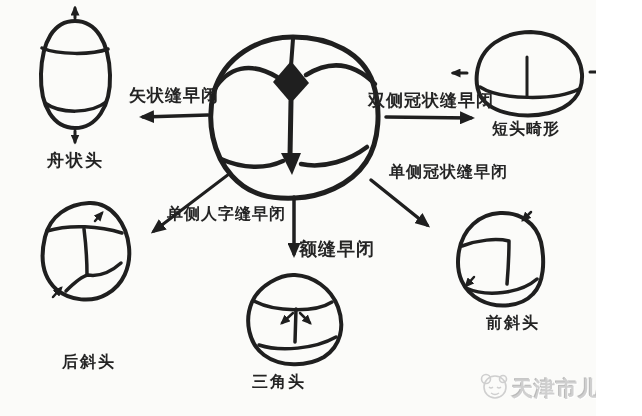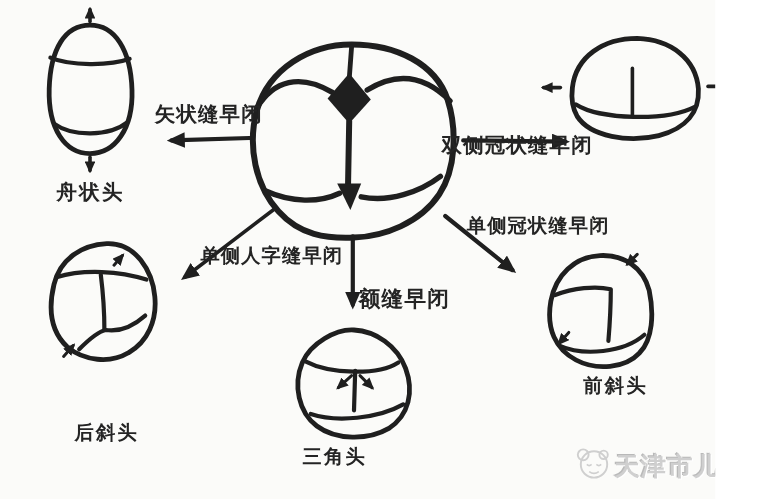--- a/index.html
+++ b/index.html
@@ -108,30 +108,31 @@
       <path stroke-width="4" d="M 500,213 C 479,214 463,229 459,251 C 455,274 463,291 480,300 C 497,309 521,307 533,294 C 544,283 545,261 541,242 C 536,223 520,212 500,213 Z"></path>
       <path stroke-width="3.5" d="M 462,246 C 478,240 496,238 509,241 C 509,256 508,272 507,284"></path>
       <path stroke-width="3.5" d="M 466,288 C 486,297 520,294 537,279"></path>
       <path stroke-width="2.5" marker-end="url(#ah-small)" d="M 531,212 L 523,220"></path>
       <path stroke-width="2.5" marker-end="url(#ah-small)" d="M 474,277 L 466,286"></path>
     </g>
   </svg>
 
   <div class="lbl suture-lbl" style="left:129px; top:87px;">矢状缝早闭</div>
 
-  <div class="lbl suture-lbl" style="left:368px; top:92px;margin-top:21px;">双侧冠状缝早闭</div>
+  <div class="lbl suture-lbl" style="left:368px; top:92px;">双侧冠状缝早闭</div>
 
   <div class="lbl suture-lbl" style="left:299px; top:240px; font-size:18px;">额缝早闭</div>
 
   <div class="lbl suture-lbl" style="left:167px; top:206px; font-size:16px;">单侧人字缝早闭</div>
 
-  <div class="lbl suture-lbl" style="left:389px; top:181px; font-size:16px;">单侧冠状缝早闭</div>
+  <div class="lbl suture-lbl" style="left:389px; top:164px; font-size:16px;">单侧冠状缝早闭</div>
 
   <div class="lbl head-lbl" style="left:47px; top:152px; font-size:17px;">舟状头</div>
 
+  <div class="lbl head-lbl" style="left:492px; top:121px; letter-spacing:1px;">短头畸形</div>
 
   <div class="lbl head-lbl" style="left:62px; top:310px;margin-top:44px;">后斜头</div>
 
   <div class="lbl head-lbl" style="left:252px; top:374px;">三角头</div>
 
   <div class="lbl head-lbl" style="left:486px; top:315px;">前斜头</div>
 
   <svg class="logo" viewBox="0 0 33 33" fill="none" stroke="#cfcfcf" stroke-width="1.6">
     <circle cx="18" cy="17" r="11"></circle>
     <circle cx="9" cy="9" r="4.5"></circle>

